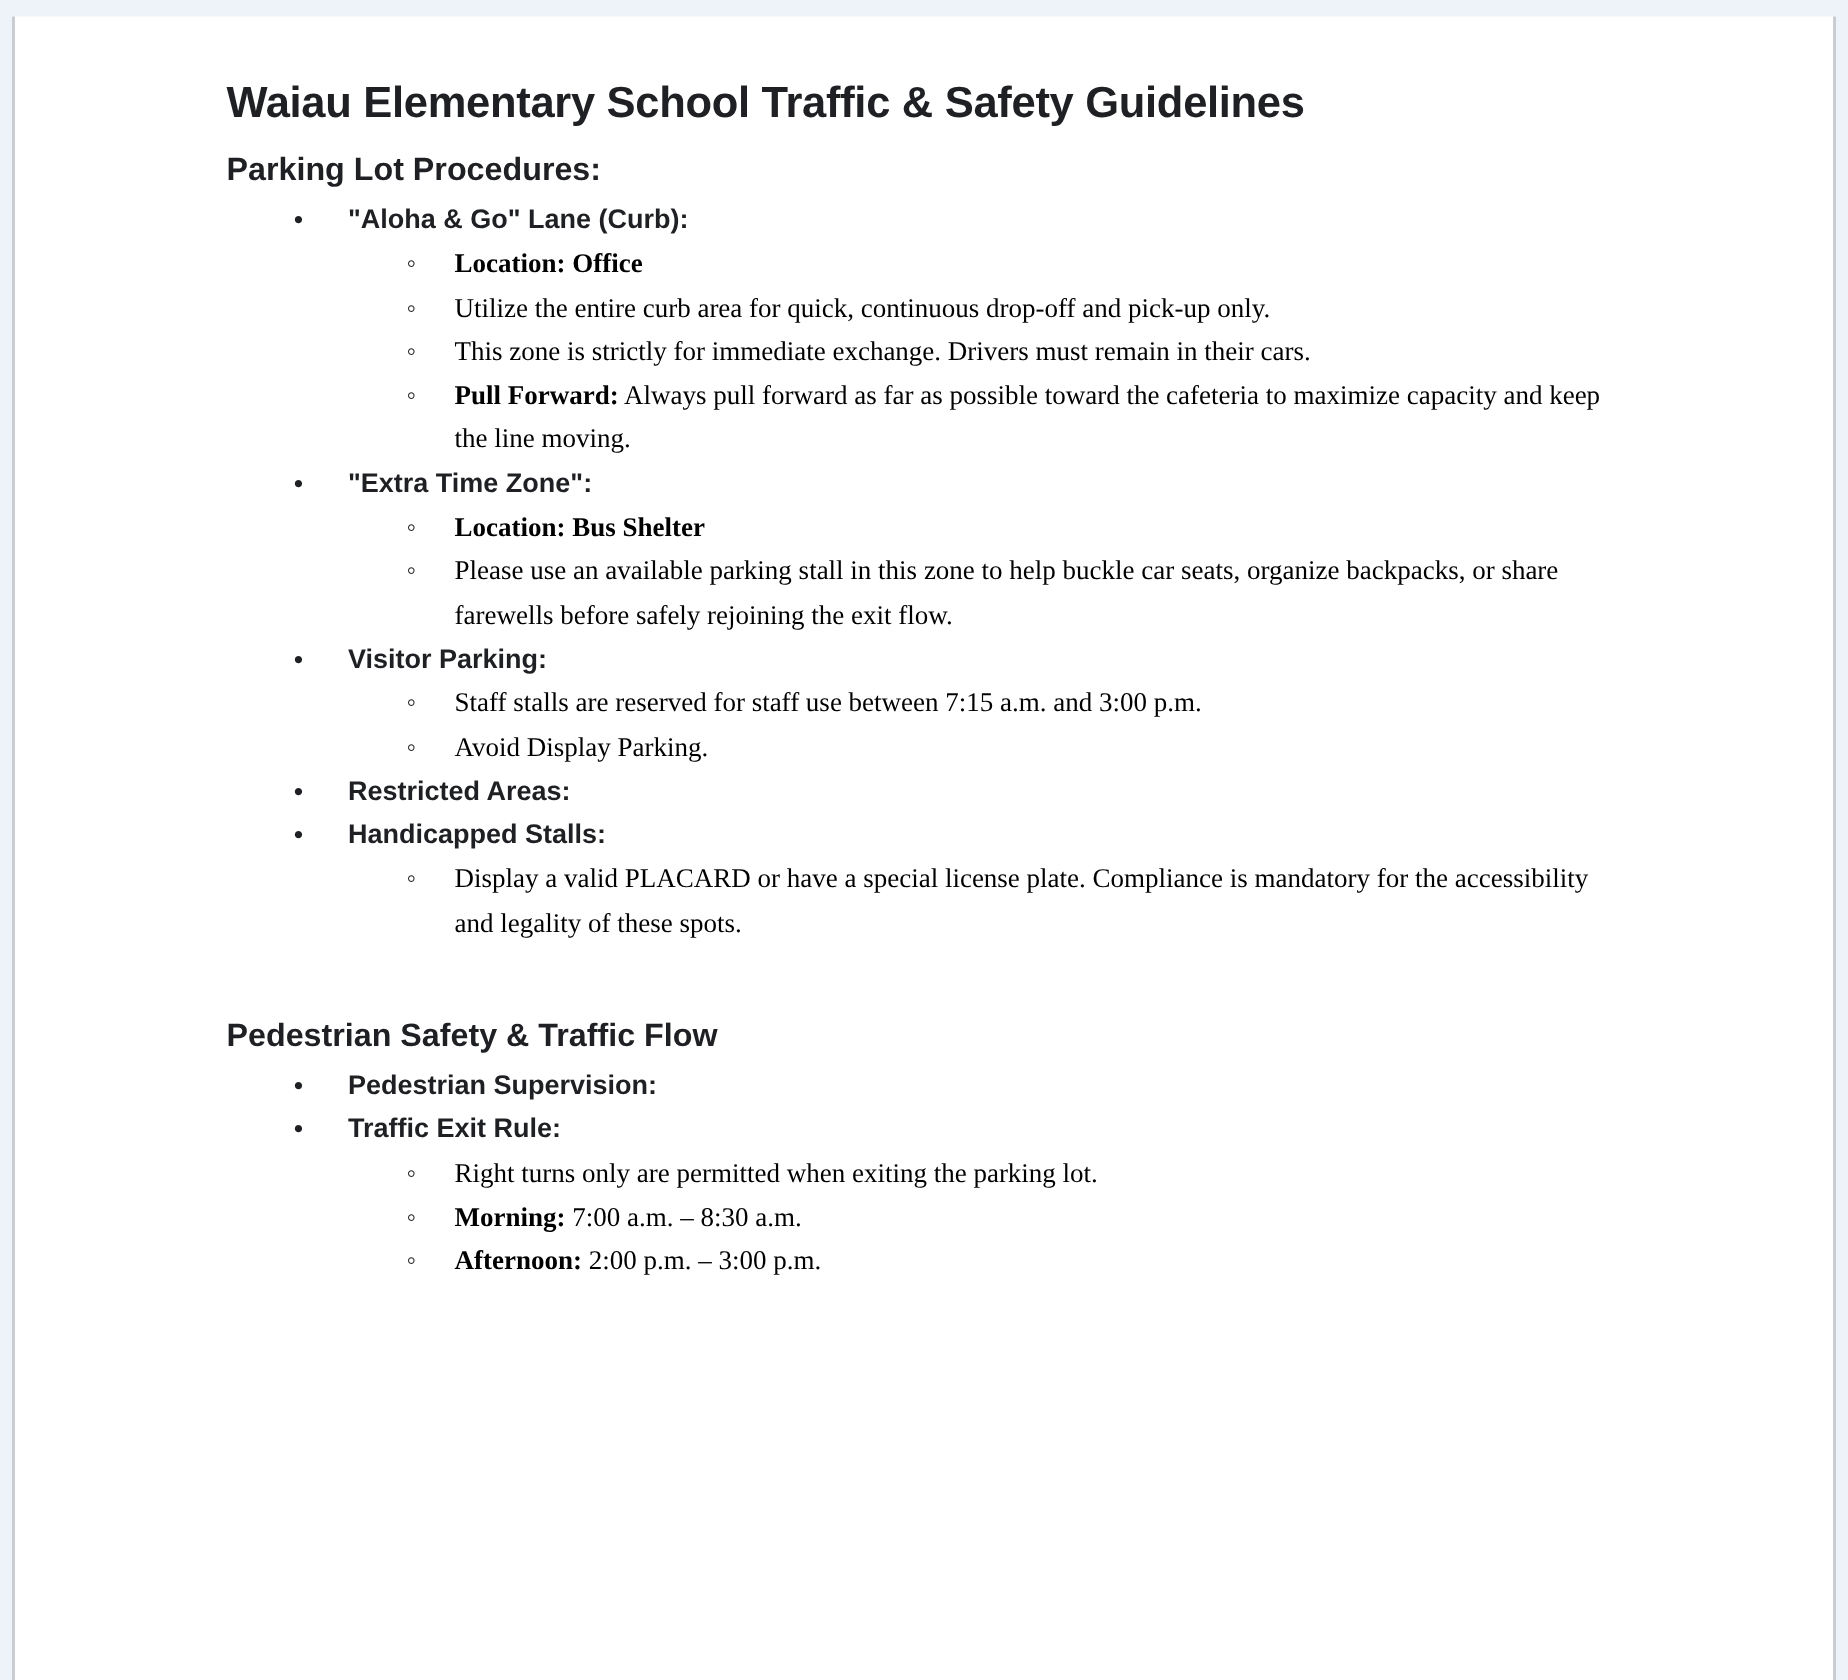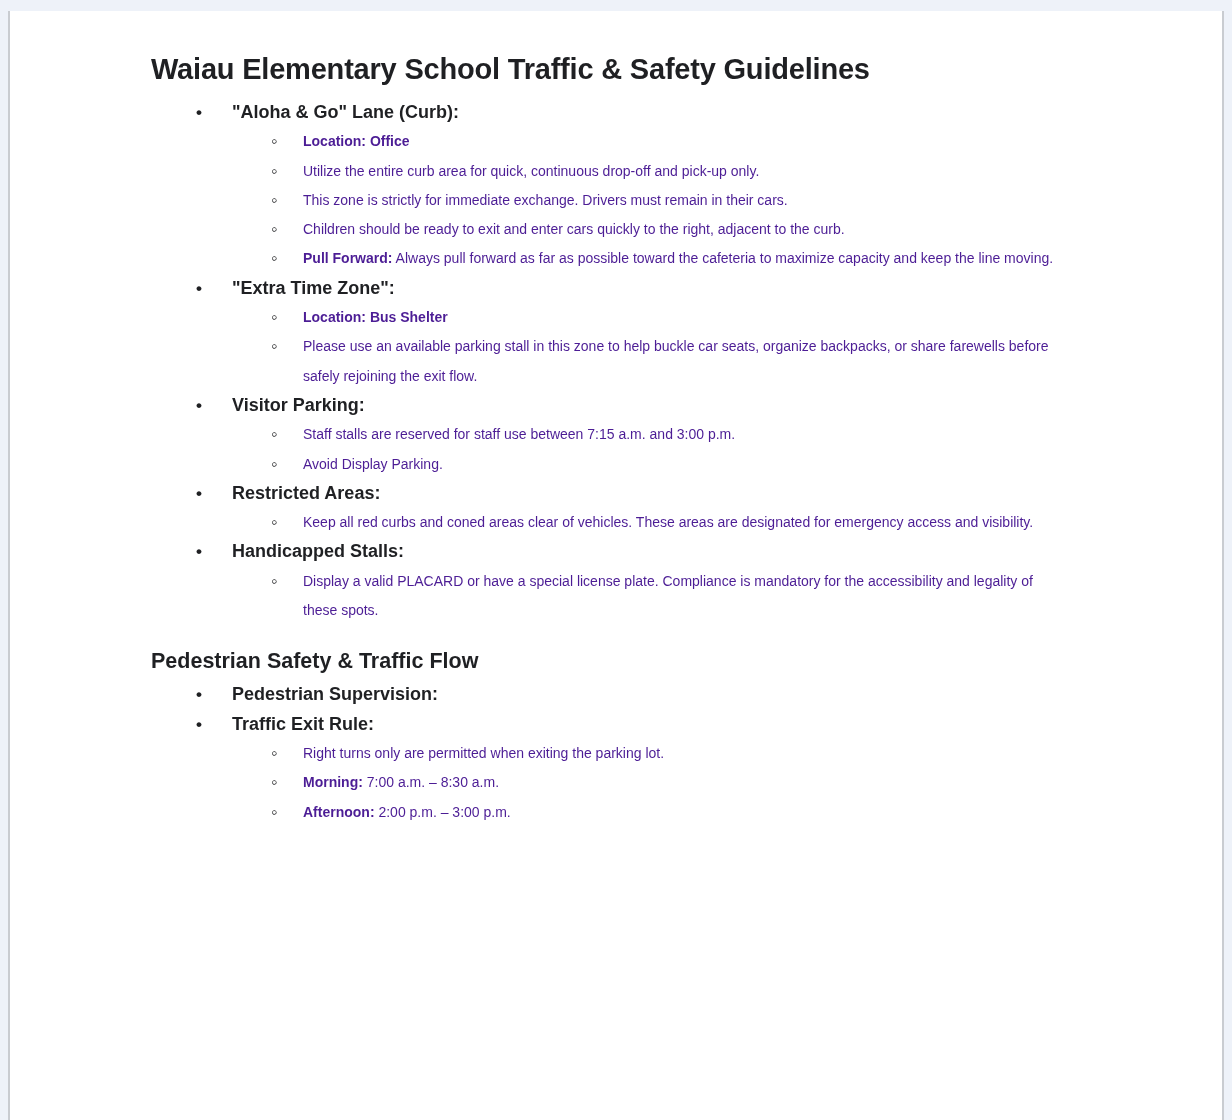--- a/index.html
+++ b/index.html
@@ -53,21 +53,21 @@
 
   h2.doc-heading {
     font-size: 21.5px;
     line-height: 30px;
     font-weight: bold;
     color: #1f2023;
     margin: 0 0 4px 0;
   }
 
   h2.doc-heading.spaced-top {
-    margin-top: 21px;
+    margin-top: 45px;
   }
 
   ul.lvl1 {
     list-style: none;
     margin: 0;
     padding: 0;
   }
 
   ul.lvl1 > li.l1 {
     position: relative;
@@ -94,24 +94,25 @@
 
   ul.lvl2 {
     list-style: none;
     margin: 0;
     padding: 0;
   }
 
   ul.lvl2 > li.l2 {
     position: relative;
     padding-left: 71px;
-    font-size: 14px;
+    font-size: 18px;
     line-height: 29.3px;
-    color: #4c1d95;
+    color: #000000;
     font-weight: normal;
+    font-family: Liberation Serif, serif;
   }
 
   ul.lvl2 > li.l2::before {
     content: "\25E6";
     position: absolute;
     left: 39px;
     top: 0;
     font-size: 18px;
     line-height: 29.3px;
     color: #1f2023;
@@ -128,50 +129,47 @@
 </head>
 <body>
 
 <div class="viewport">
   <div class="page">
     <div class="page-body">
 
       <h1 class="doc-title">Waiau Elementary School Traffic &amp; Safety Guidelines</h1>
 
       <div id="sections-root">
+          <h2 class="doc-heading">Parking Lot Procedures:</h2>
           <ul class="lvl1">
             <li class="l1">
               <span class="l1-label">"Aloha &amp; Go" Lane (Curb):</span>
               <ul class="lvl2">
                 <li class="l2 bold-all"><span class="b">Location: Office</span></li>
                 <li class="l2"><span>Utilize the entire curb area for quick, continuous drop-off and pick-up only.</span></li>
                 <li class="l2"><span>This zone is strictly for immediate exchange. Drivers must remain in their cars.</span></li>
-                <li class="l2"><span>Children should be ready to exit and enter cars quickly to the right, adjacent to the curb.</span></li>
                 <li class="l2"><span class="b">Pull Forward:</span><span> Always pull forward as far as possible toward the cafeteria to maximize capacity and keep the line moving.</span></li>
               </ul>
             </li>
             <li class="l1">
               <span class="l1-label">"Extra Time Zone":</span>
               <ul class="lvl2">
                 <li class="l2 bold-all"><span class="b">Location: Bus Shelter</span></li>
                 <li class="l2"><span>Please use an available parking stall in this zone to help buckle car seats, organize backpacks, or share farewells before safely rejoining the exit flow.</span></li>
               </ul>
             </li>
             <li class="l1">
               <span class="l1-label">Visitor Parking:</span>
               <ul class="lvl2">
                 <li class="l2"><span>Staff stalls are reserved for staff use between 7:15 a.m. and 3:00 p.m.</span></li>
                 <li class="l2"><span>Avoid Display Parking.</span></li>
               </ul>
             </li>
             <li class="l1">
               <span class="l1-label">Restricted Areas:</span>
-              <ul class="lvl2">
-                <li class="l2"><span>Keep all red curbs and coned areas clear of vehicles. These areas are designated for emergency access and visibility.</span></li>
-              </ul>
             </li>
             <li class="l1">
               <span class="l1-label">Handicapped Stalls:</span>
               <ul class="lvl2">
                 <li class="l2"><span> Display a valid PLACARD or have a special license plate. Compliance is mandatory for the accessibility and legality of these spots.</span></li>
               </ul>
             </li>
           </ul>
           <h2 class="doc-heading spaced-top">Pedestrian Safety &amp; Traffic Flow</h2>
           <ul class="lvl1">

